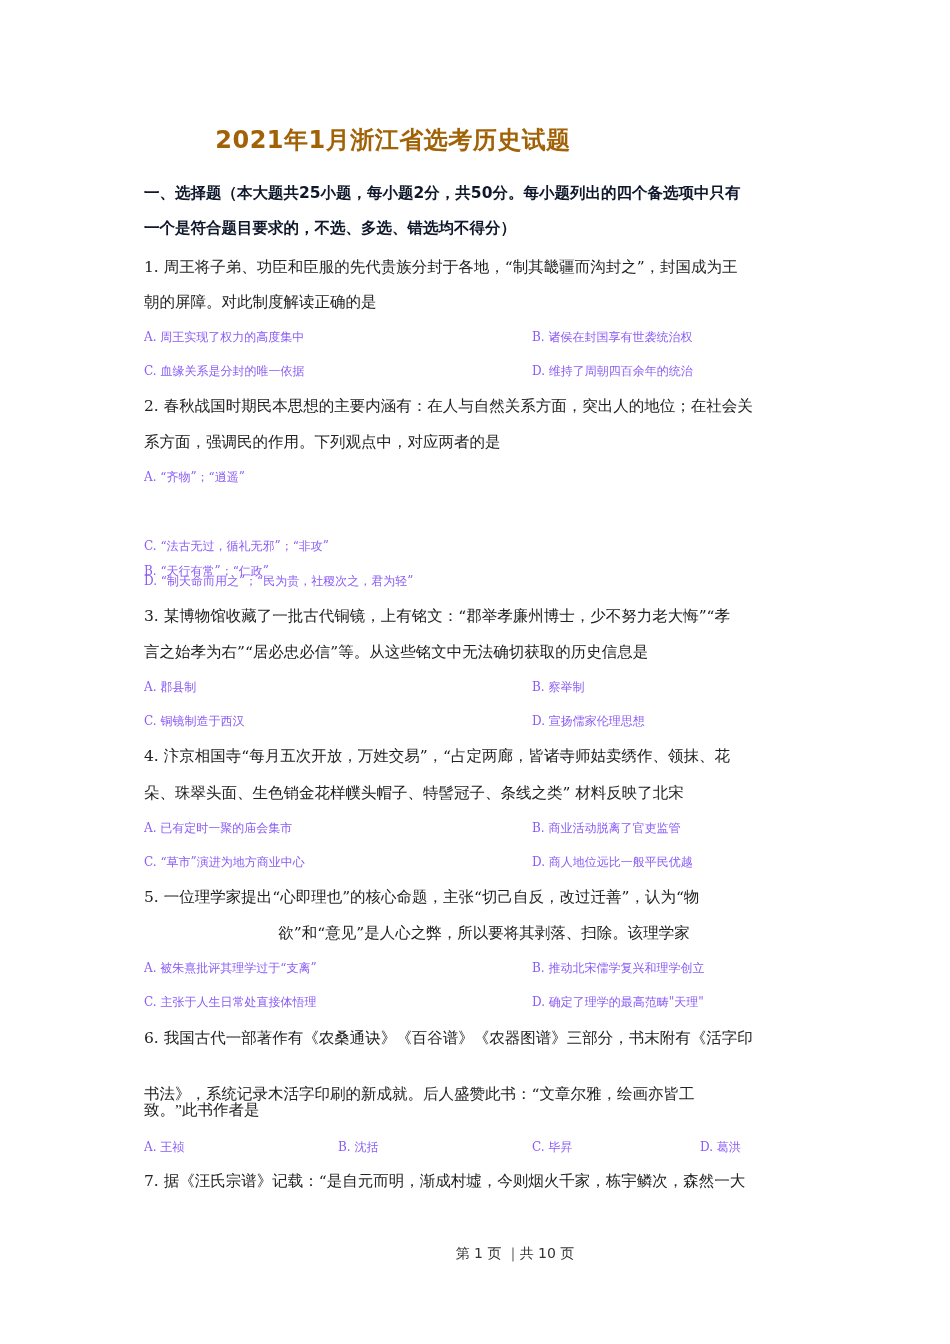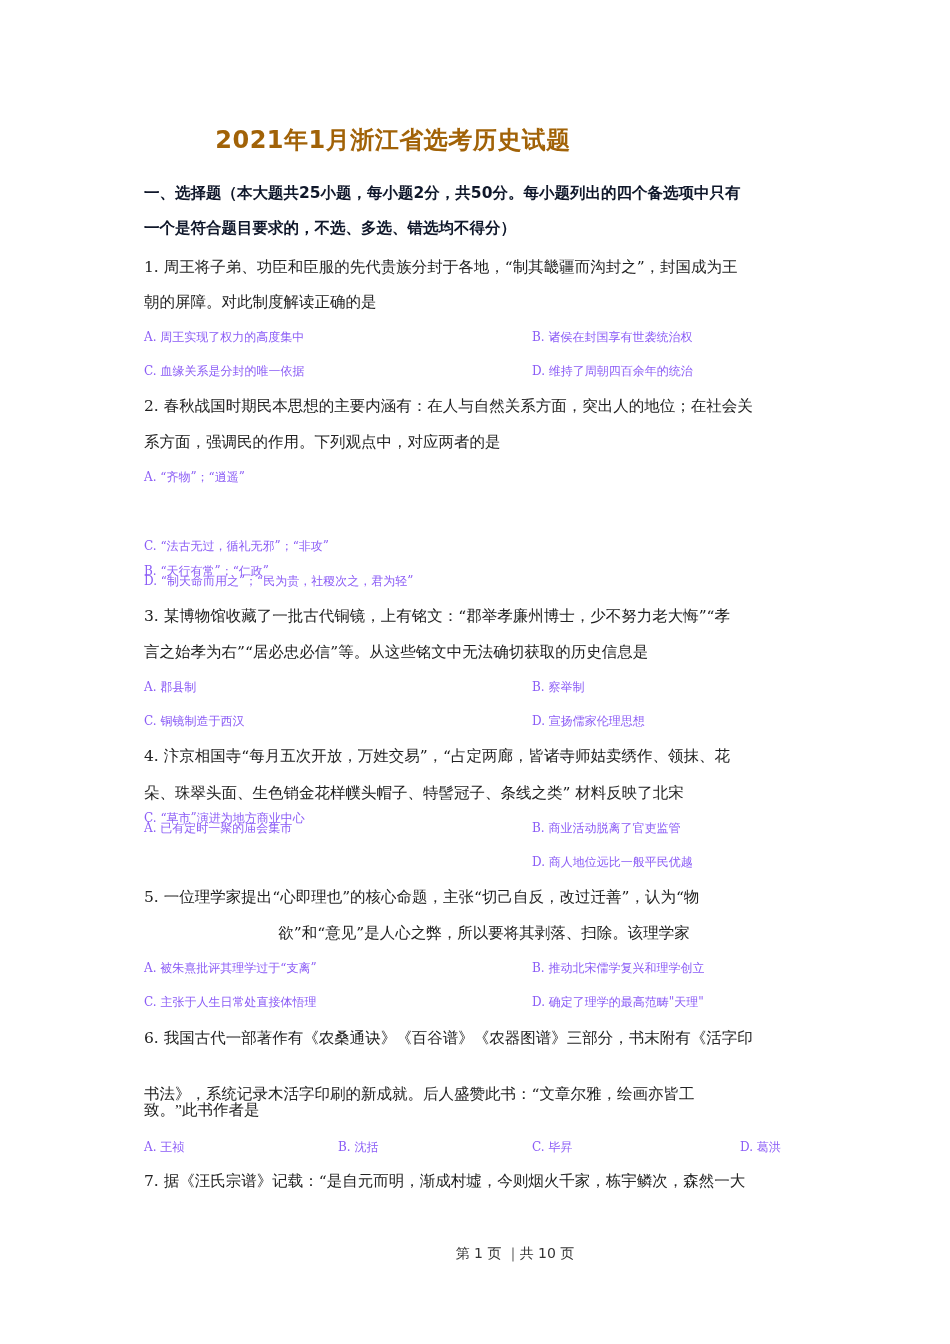--- a/index.html
+++ b/index.html
@@ -8,21 +8,21 @@
     .title { position: absolute; top: 124px; left: 0; width: 786px; text-align: center;
              font-family: "DejaVu Sans", "Liberation Sans", sans-serif; font-weight: bold;
              font-size: 24px; letter-spacing: 0.5px; color: #a16207; }
     .section { position: absolute; left: 144px; width: 680px;
                font-family: "DejaVu Sans", "Liberation Sans", sans-serif; font-weight: bold;
                font-size: 15.5px; color: #0f172a; line-height: 35px; }
     .line { position: absolute; left: 144px; width: 680px; font-size: 15.5px;
             line-height: 20px; white-space: nowrap; color: #222; }
     .opt { position: absolute; font-size: 12px; line-height: 20px; white-space: nowrap; color: #8b5cf6; }
     .c1 { left: 144px; } .c2 { left: 532px; }
-    .q4a { left: 144px; } .q4b { left: 338px; } .q4c { left: 532px; } .q4d { left: 740px; text-align: right; }
+    .q4a { left: 144px; } .q4b { left: 338px; } .q4c { left: 532px; } .q4d { left: 700px; text-align: right; }
     .footer { position: absolute; top: 1245px; left: 0; width: 950px; text-align: center;
               font-family: "DejaVu Sans", "Liberation Sans", sans-serif; font-size: 14px; color: #333; margin-left: 40px; }
   </style>
 </head>
 <body>
 
 <div class="title">2021年1月浙江省选考历史试题</div>
 
 <div class="section" style="top:176px;">一、选择题（本大题共25小题，每小题2分，共50分。每小题列出的四个备选项中只有</div>
 <div class="section" style="top:211px;">一个是符合题目要求的，不选、多选、错选均不得分）</div>
@@ -45,21 +45,21 @@
 <div class="line" style="top:642px;">言之始孝为右”“居必忠必信”等。从这些铭文中无法确切获取的历史信息是</div>
 <div class="opt c1" style="top:677px;">A. 郡县制</div>
 <div class="opt c2" style="top:677px;">B. 察举制</div>
 <div class="opt c1" style="top:711px;">C. 铜镜制造于西汉</div>
 <div class="opt c2" style="top:711px;">D. 宣扬儒家伦理思想</div>
 
 <div class="line" style="top:746px;">4. 汴京相国寺“每月五次开放，万姓交易”，“占定两廊，皆诸寺师姑卖绣作、领抹、花</div>
 <div class="line" style="top:783px;">朵、珠翠头面、生色销金花样幞头帽子、特髻冠子、条线之类”  材料反映了北宋</div>
 <div class="opt c1" style="top:818px;">A. 已有定时一聚的庙会集市</div>
 <div class="opt c2" style="top:818px;">B. 商业活动脱离了官吏监管</div>
-<div class="opt c1" style="top:808px;text-align:center;">C. “草市”演进为地方商业中心</div>
+<div class="opt c1" style="top:852px;text-align:center;">C. “草市”演进为地方商业中心</div>
 <div class="opt c2" style="top:852px;">D. 商人地位远比一般平民优越</div>
 
 <div class="line" style="top:887px;">5. 一位理学家提出“心即理也”的核心命题，主张“切己自反，改过迁善”，认为“物</div>
 <div class="line" style="top:923px;text-align:center;">欲”和“意见”是人心之弊，所以要将其剥落、扫除。该理学家</div>
 <div class="opt c1" style="top:958px;">A. 被朱熹批评其理学过于“支离”</div>
 <div class="opt c2" style="top:958px;">B. 推动北宋儒学复兴和理学创立</div>
 <div class="opt c1" style="top:992px;">C. 主张于人生日常处直接体悟理</div>
 <div class="opt c2" style="top:992px;">D. 确定了理学的最高范畴"天理"</div>
 
 <div class="line" style="top:1028px;">6. 我国古代一部著作有《农桑通诀》《百谷谱》《农器图谱》三部分，书末附有《活字印</div>

